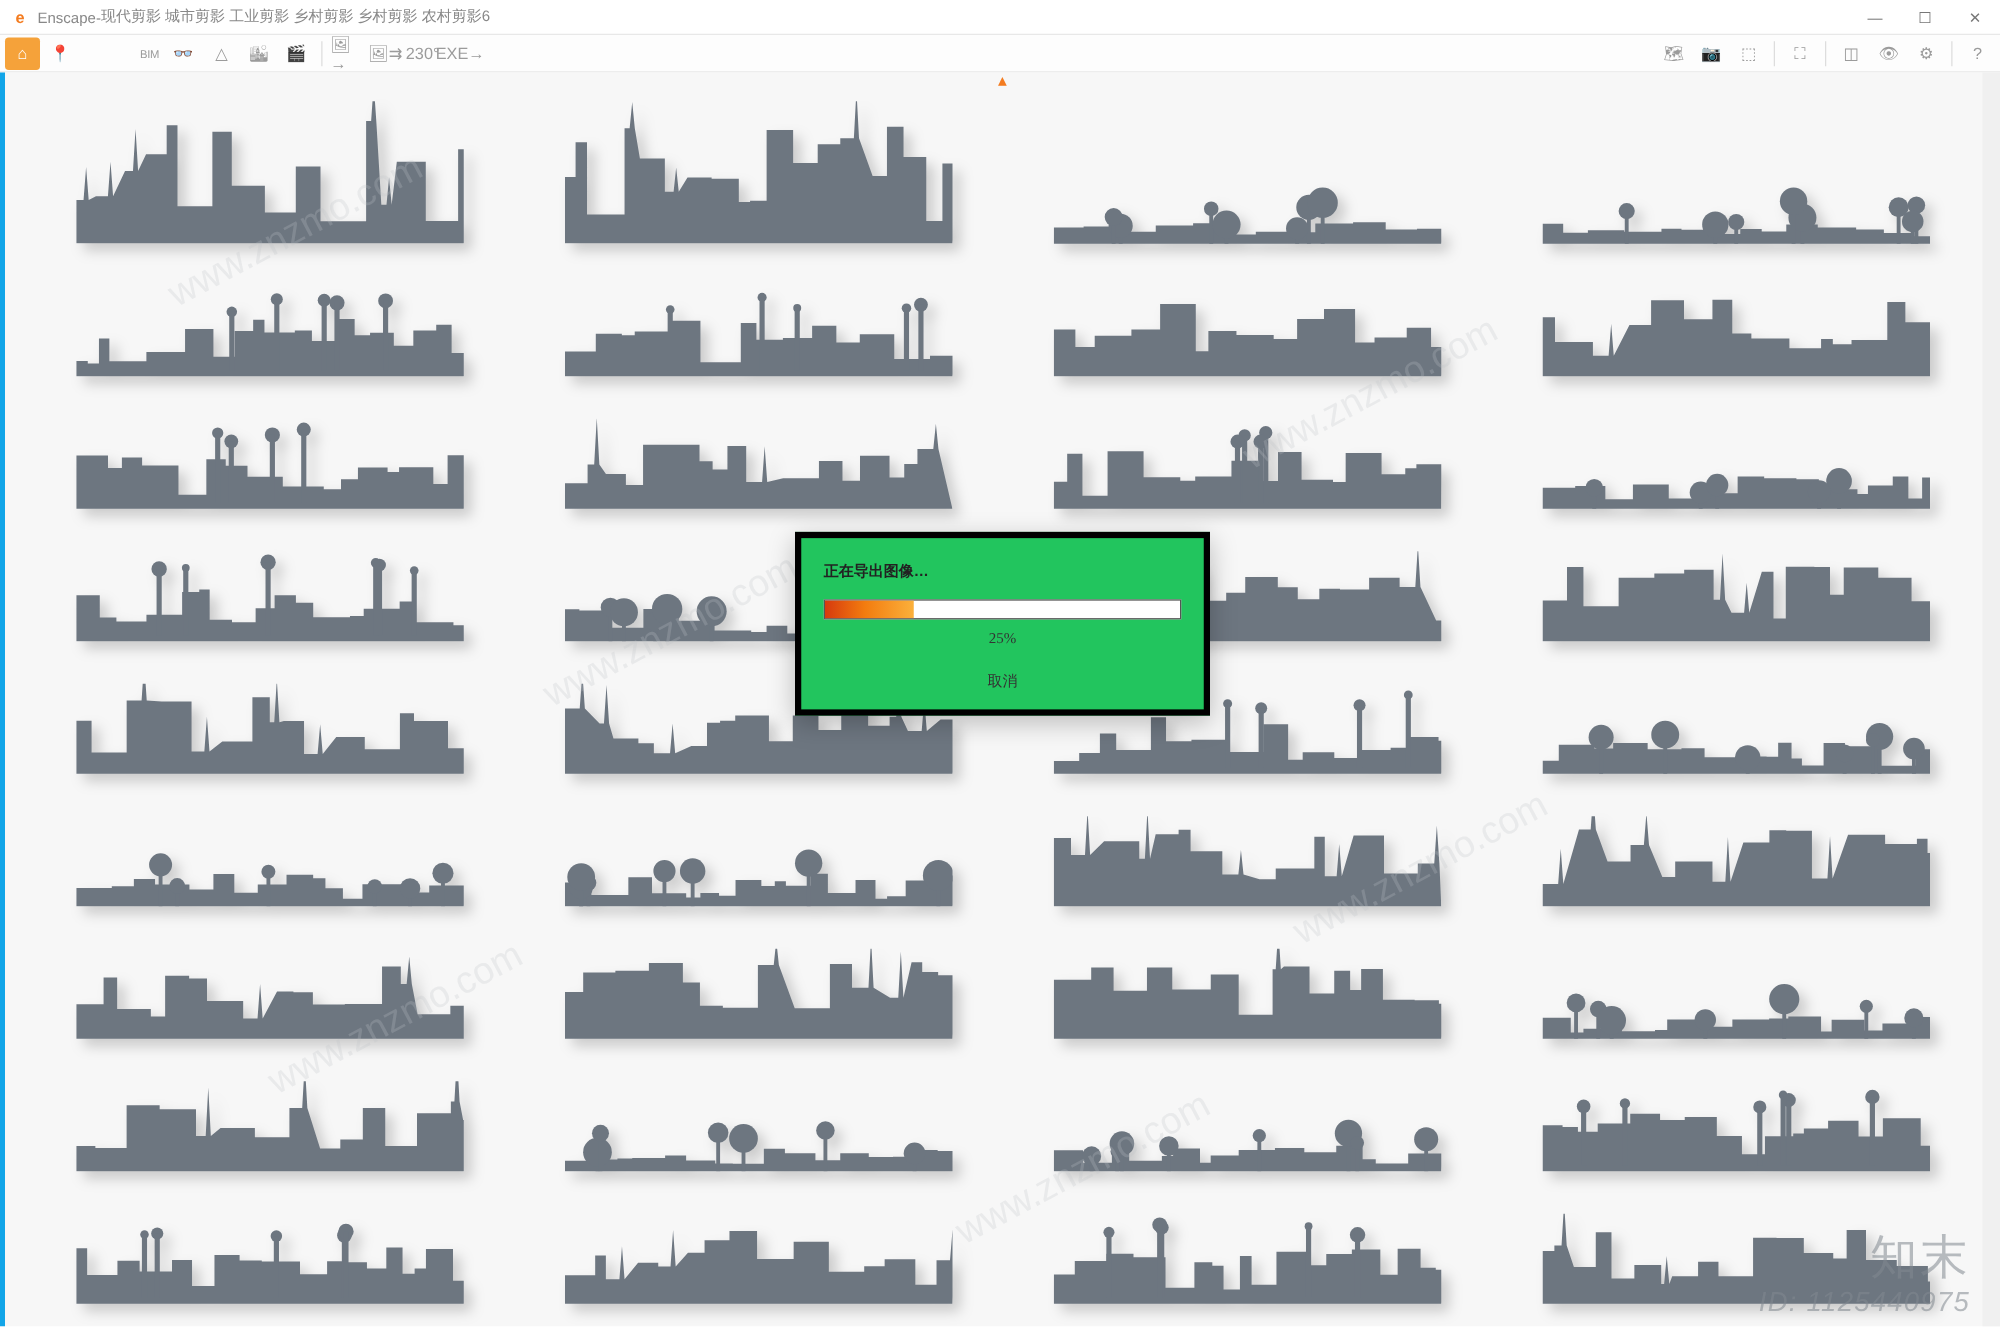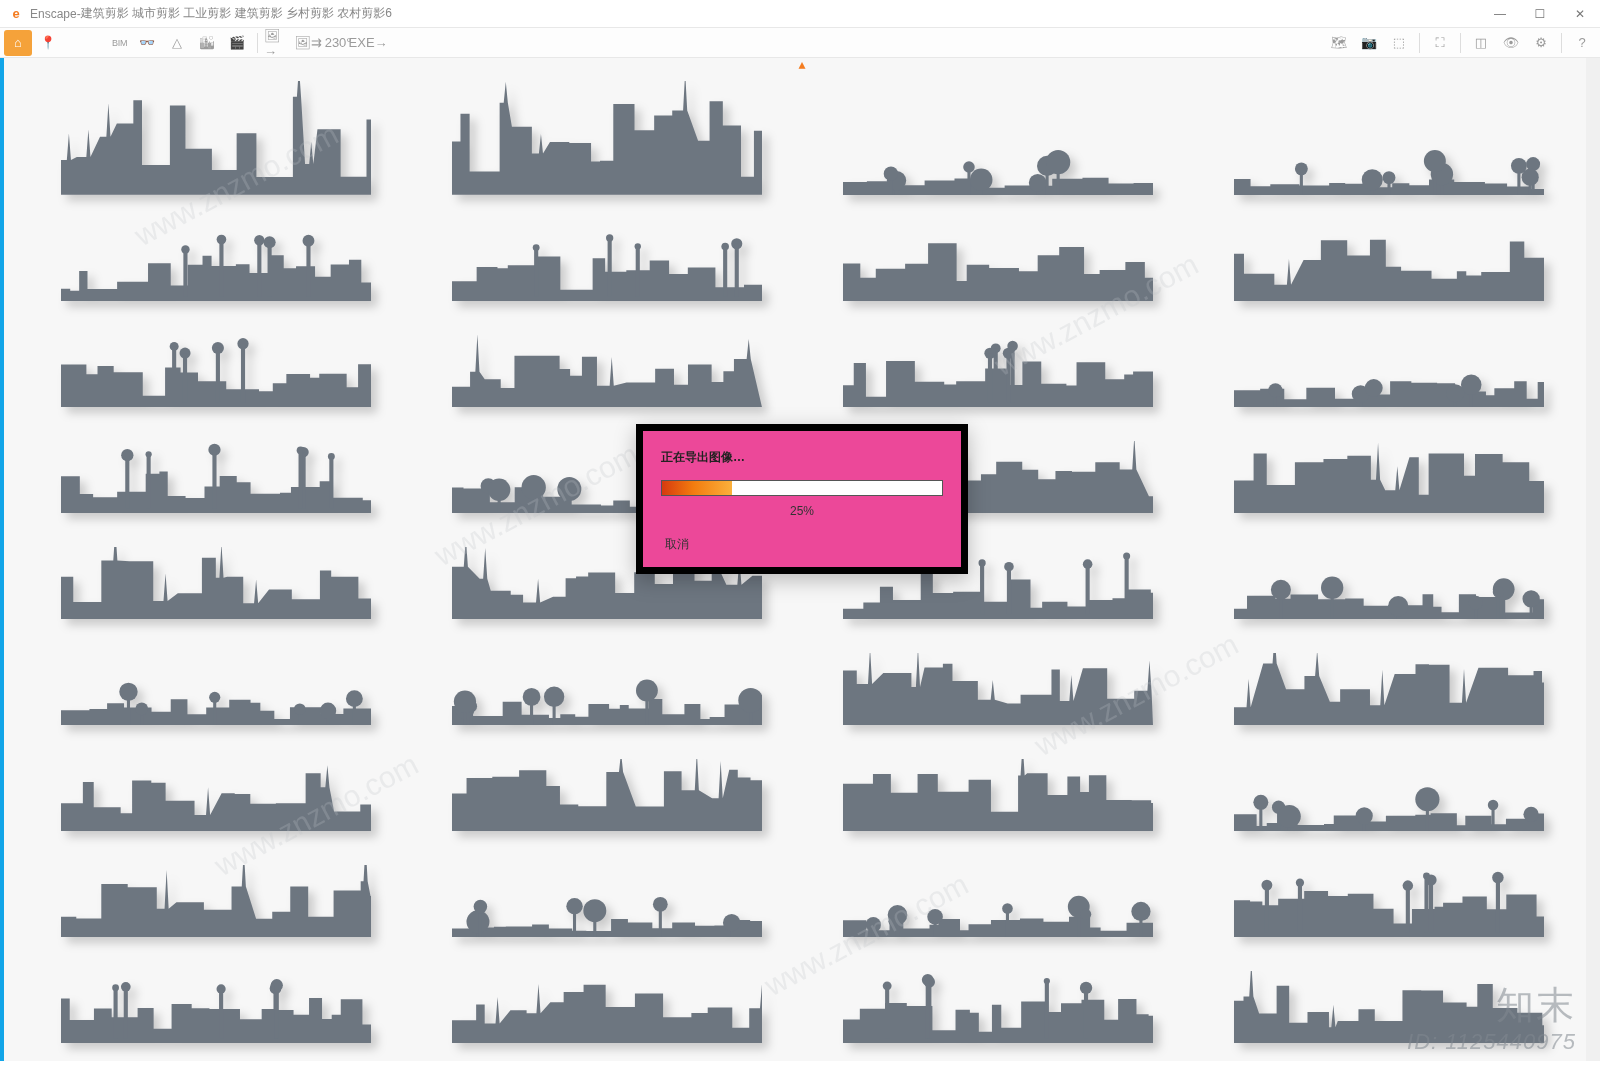--- a/index.html
+++ b/index.html
@@ -27,43 +27,43 @@
   .viewport { position: absolute; inset: 0; padding: 22px 30px 40px 30px; overflow: hidden; }
 
   .grid { display: grid; grid-template-columns: repeat(4, 1fr); gap: 24px 28px; }
   .cell { display: flex; align-items: flex-end; justify-content: center; height: 82px; }
   .cell.tall { height: 115px; }
   .silh { width: 100%; max-width: 310px; position: relative; }
   .silh svg { width: 100%; height: auto; display: block; filter: drop-shadow(6px 6px 5px rgba(0,0,0,0.18)); }
   .silh svg * { fill: #6d7680; }
 
   
-  .dialog { position: absolute; left: 50%; top: 44%; transform: translate(-50%,-50%); width: 332px; background: #ec4899; border: 7px solid #000000; box-shadow: 0 6px 20px rgba(0,0,0,0.25); padding: 18px 18px 12px 18px; font-size: 12px; }
+  .dialog { position: absolute; left: 50%; top: 44%; transform: translate(-50%,-50%); width: 332px; background: #22c55e; border: 5px solid #000000; box-shadow: 0 6px 20px rgba(0,0,0,0.25); padding: 18px 18px 12px 18px; font-size: 12px; }
   .dialog .dlg-title { font-weight: 600; color: #222; margin-bottom: 14px; }
   .progress { height: 16px; border: 1px solid #555; background: #fff; position: relative; margin-bottom: 8px; }
   .progress .bar { height: 100%; width: 25%; background: linear-gradient(90deg, #d63a0e 0%, #f37c0f 45%, #fbb03b 100%); }
-  .dialog .pct { text-align: center; color: #333; margin-bottom: 16px; }
-  .dialog .actions { text-align: left; }
+  .dialog .pct { text-align: center; color: #333; margin-bottom: 16px; font-family: Liberation Serif, serif; }
+  .dialog .actions { text-align: center; }
   .dialog .cancel { display: inline-block; padding: 2px 4px; color: #333; }
 
   
   .watermark-label { position: absolute; right: 24px; bottom: 30px; color: rgba(130,136,144,0.55); font-size: 38px; font-weight: 300; letter-spacing: 2px; text-align: center; }
   .watermark-id { position: absolute; right: 24px; bottom: 6px; color: rgba(130,136,144,0.55); font-size: 22px; letter-spacing: 1px; font-style: italic; }
   .wm-diag { position: absolute; color: rgba(190,194,200,0.25); font-size: 30px; transform: rotate(-28deg); pointer-events: none; }
   
   .scrollbar-right { position: absolute; right: 0; top: 58px; bottom: 4px; width: 14px; background: #f0f0f0; }
 </style>
 </head>
 <body>
 
 <div class="titlebar">
   <span class="app-icon">e</span>
   <span>Enscape</span>
   <span> - </span>
-  <span class="title-text">建筑剪影 城市剪影 工业剪影 建筑剪影 乡村剪影 农村剪影6</span>
+  <span class="title-text">现代剪影 城市剪影 工业剪影 乡村剪影 乡村剪影 农村剪影6</span>
   <span class="spacer"></span>
   <div class="win-btn">—</div>
   <div class="win-btn">☐</div>
   <div class="win-btn close">✕</div>
 </div>
 
 <div class="toolbar">
 
   <div id="tools-left" style="display:contents"><div class="tool active">
         <span>⌂</span>

